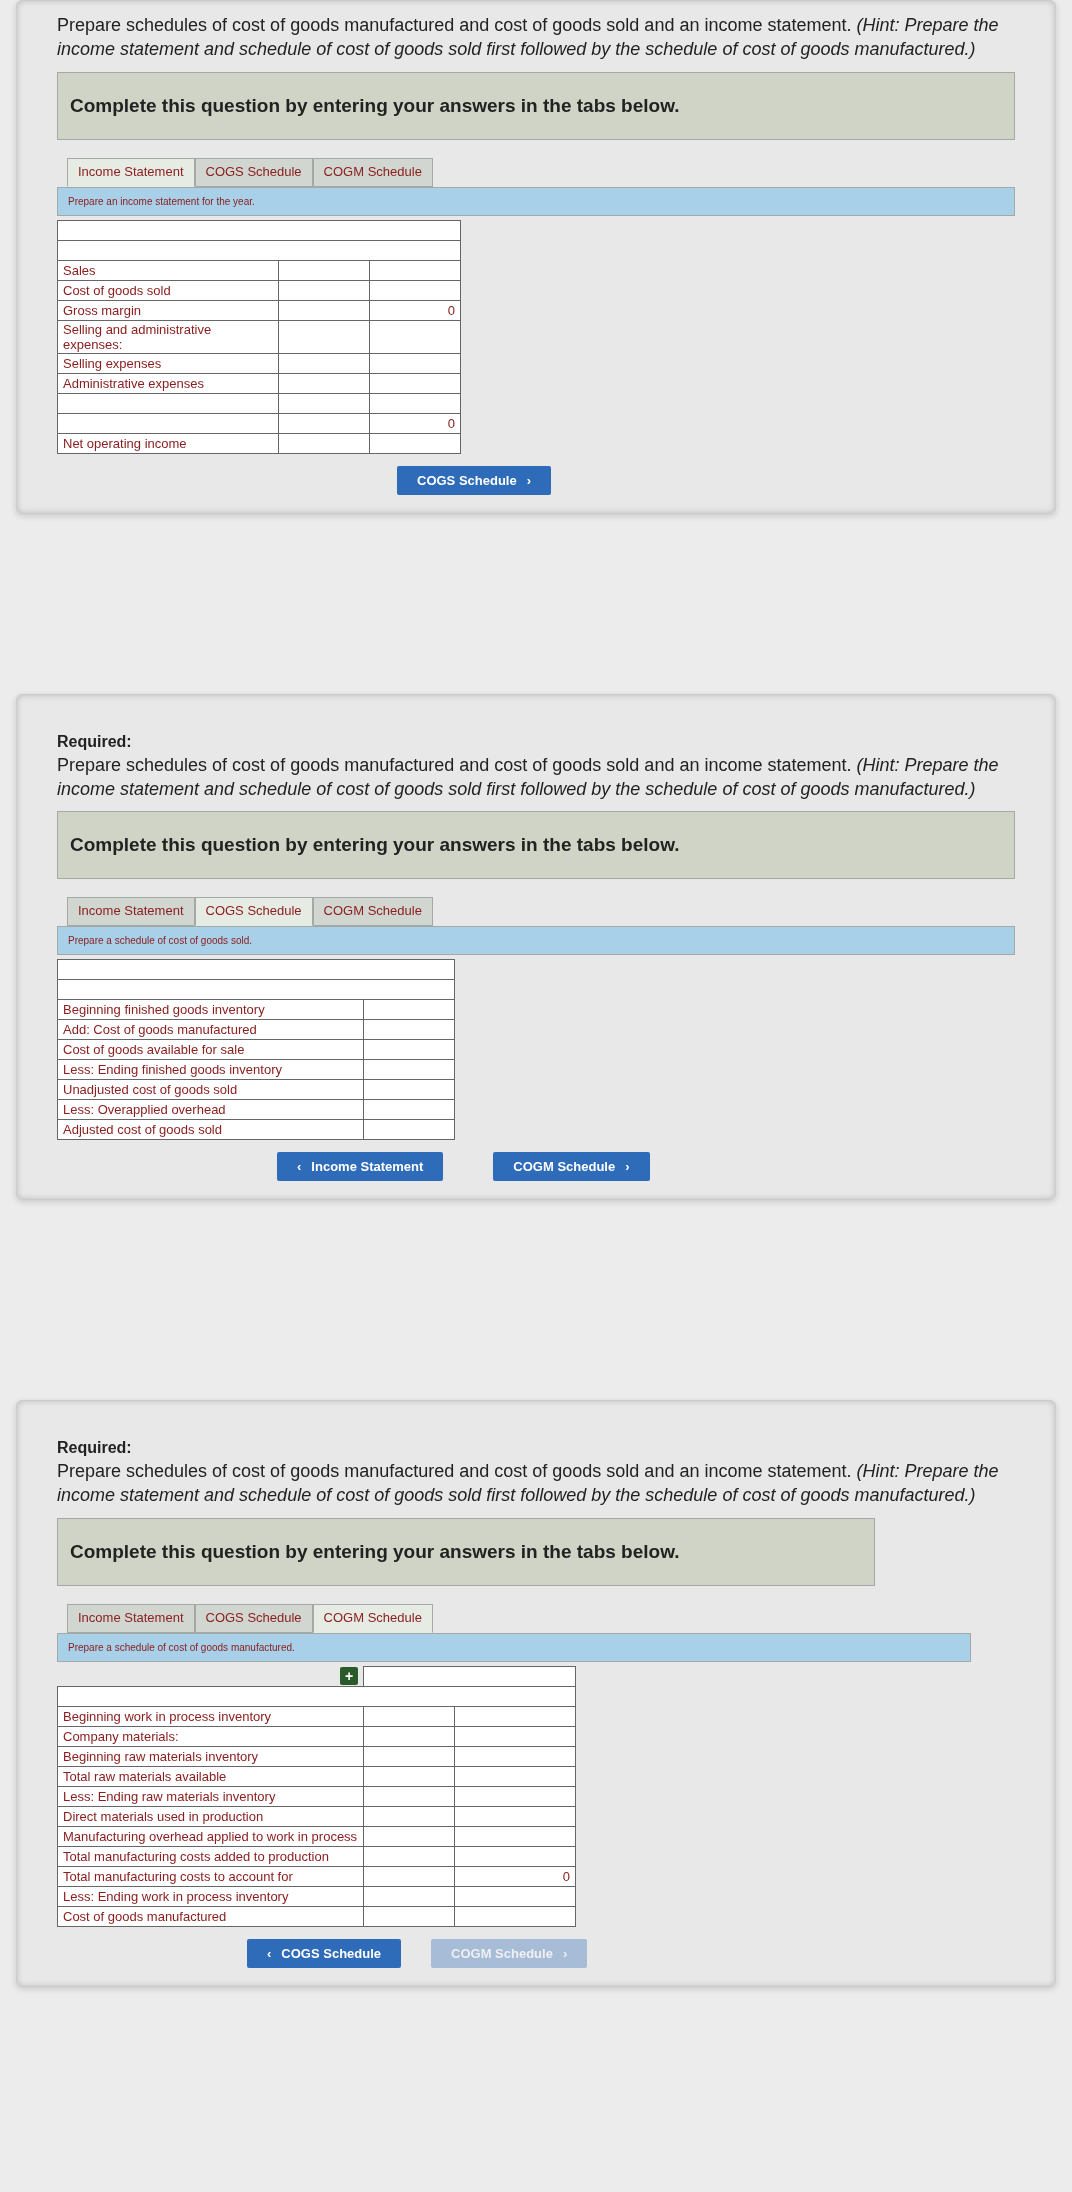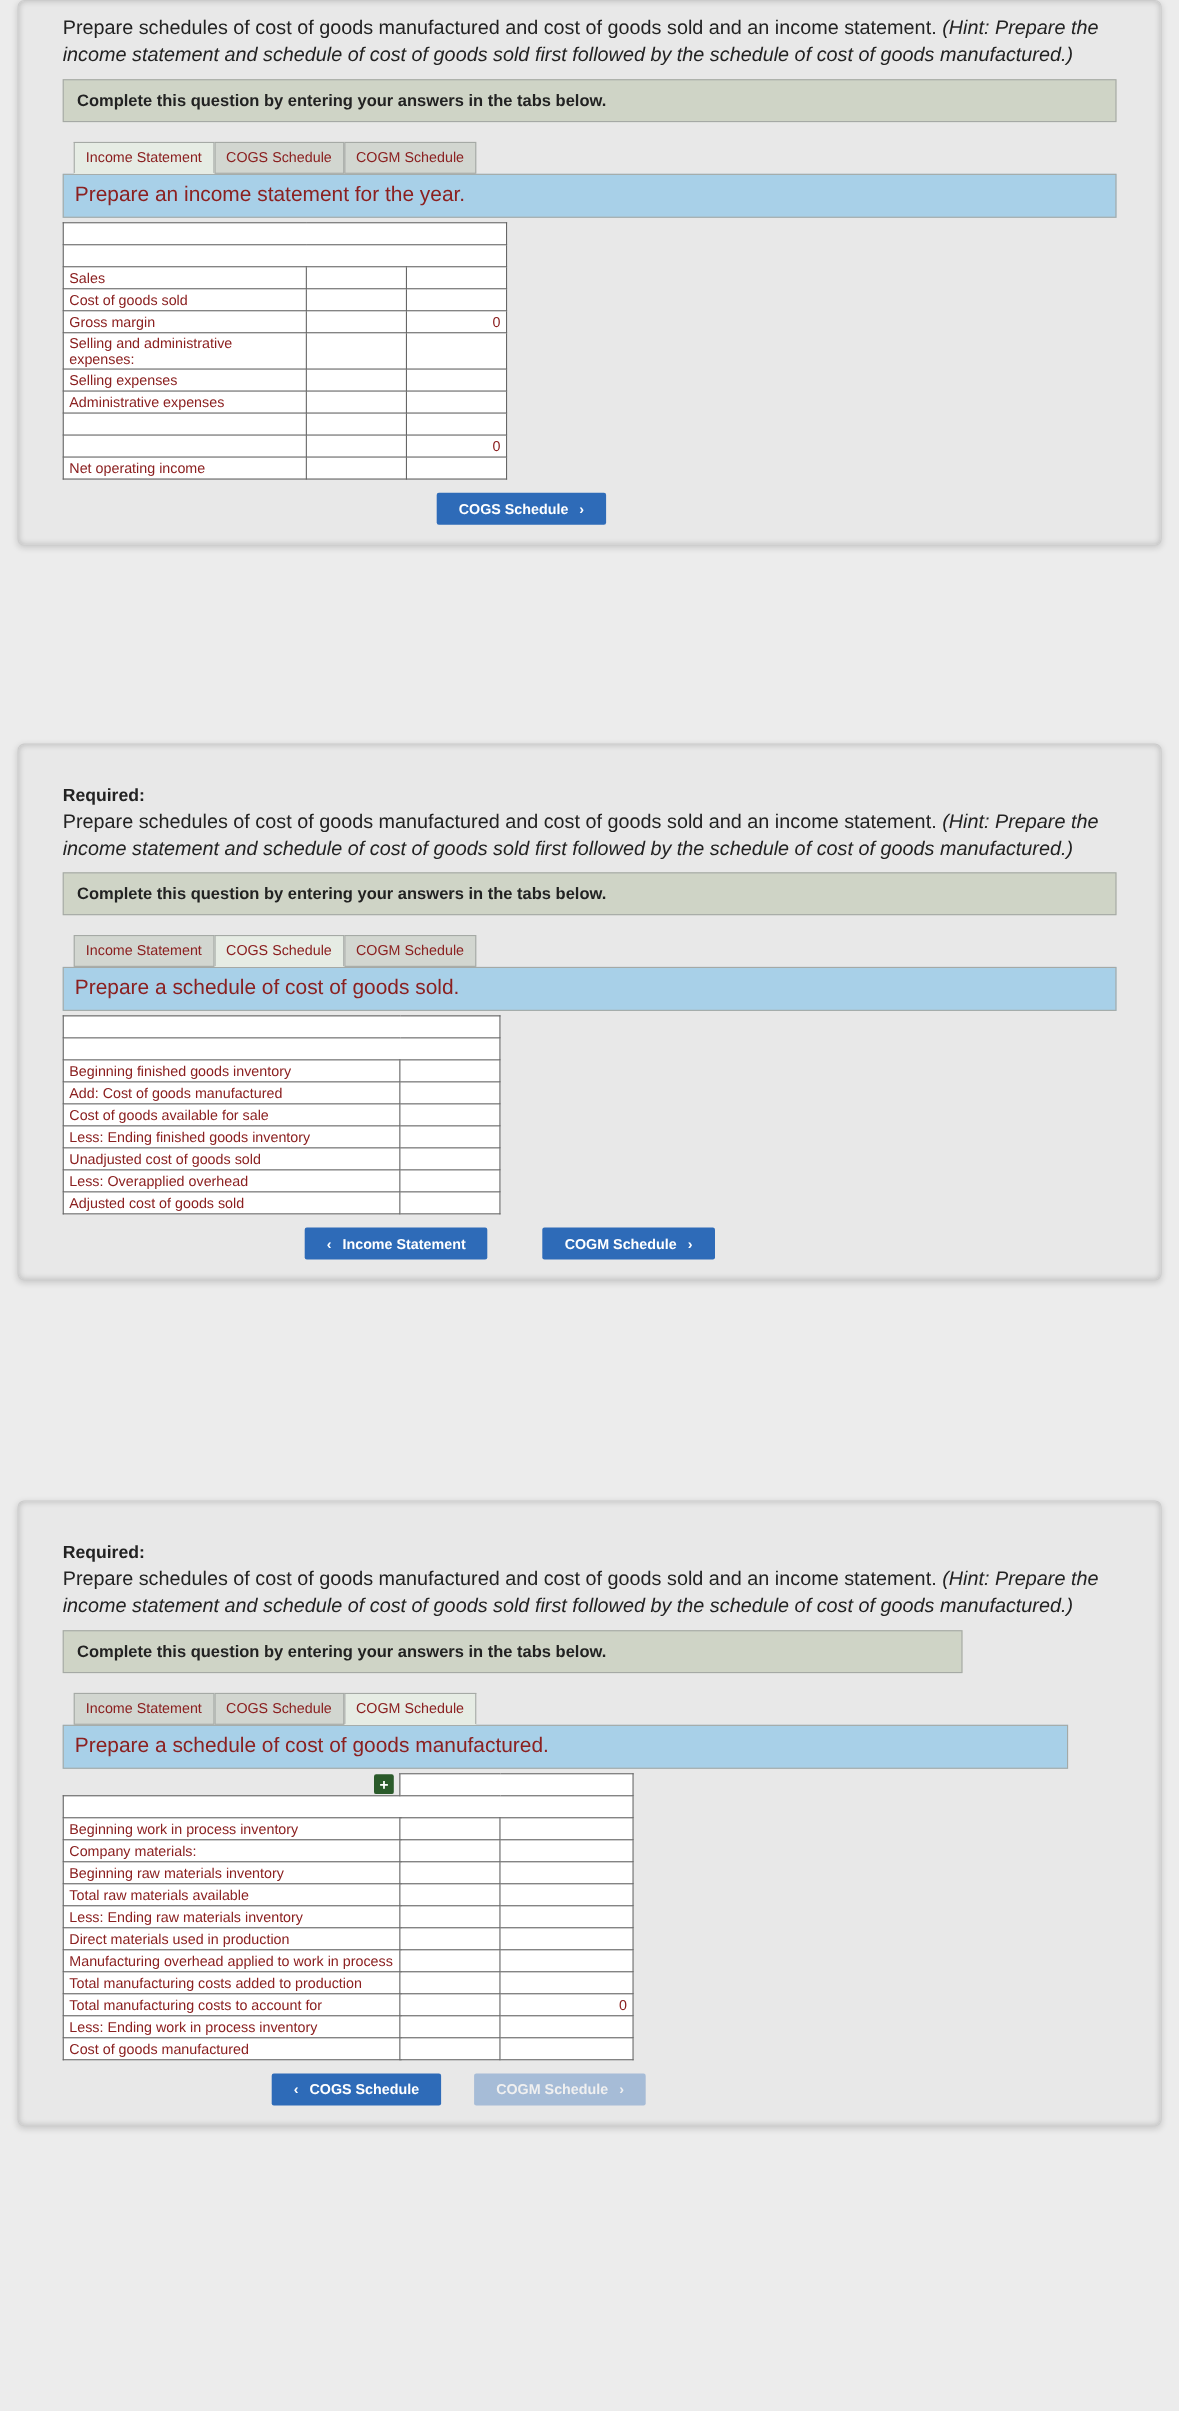--- a/index.html
+++ b/index.html
@@ -24,23 +24,23 @@
     box-shadow:0 0 6px rgba(0,0,0,.2) inset,0 2px 6px rgba(0,0,0,.15);
   }
   .gap{height:150px;}
   .gap2{height:170px;}
   .req{font-weight:bold;margin-top:28px;}
   .instr{margin:2px 0 10px 0;font-size:18px;line-height:1.35;}
   .hint{font-style:italic;}
   .bar{
     background:var(--bar-beige);
     border:1px solid var(--gray-border);
-    padding:10px 12px;
+    padding:22px 12px;
     font-weight:bold;
-    font-size:15px;
+    font-size:19px;
     margin-right:40px;
   }
   .tabs{display:flex;gap:0;margin:18px 0 0 10px;}
   .tab{
     border:1px solid var(--gray-border);
     background:var(--gray-tab);
     color:var(--red);
     font-size:13px;
     text-align:center;
     padding:6px 10px;
@@ -53,21 +53,21 @@
     border-bottom-color:#e6ece4;
     z-index:2;
     position:relative;
   }
   .strip{
     background:var(--ltblue);
     border:1px solid var(--gray-border);
     margin:0 40px 0 0;
     padding:8px 10px;
     color:var(--red);
-    font-size:19px;
+    font-size:10px;
   }
   .workbook{margin:4px 0 0 0;}
   table.sheet{
     border-collapse:collapse;
     font-size:13px;
   }
   table.sheet td{
     border:1px solid #666;
     height:17px;
     padding:1px 5px;

